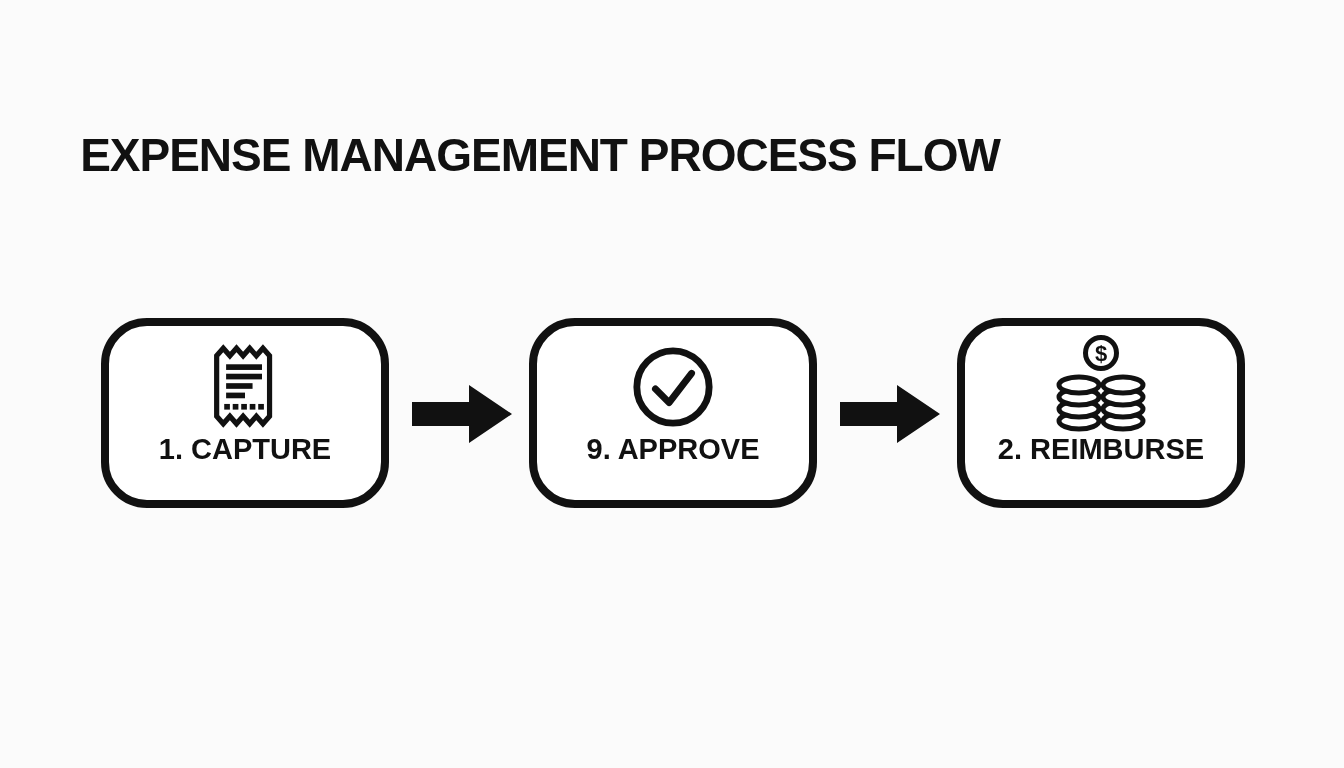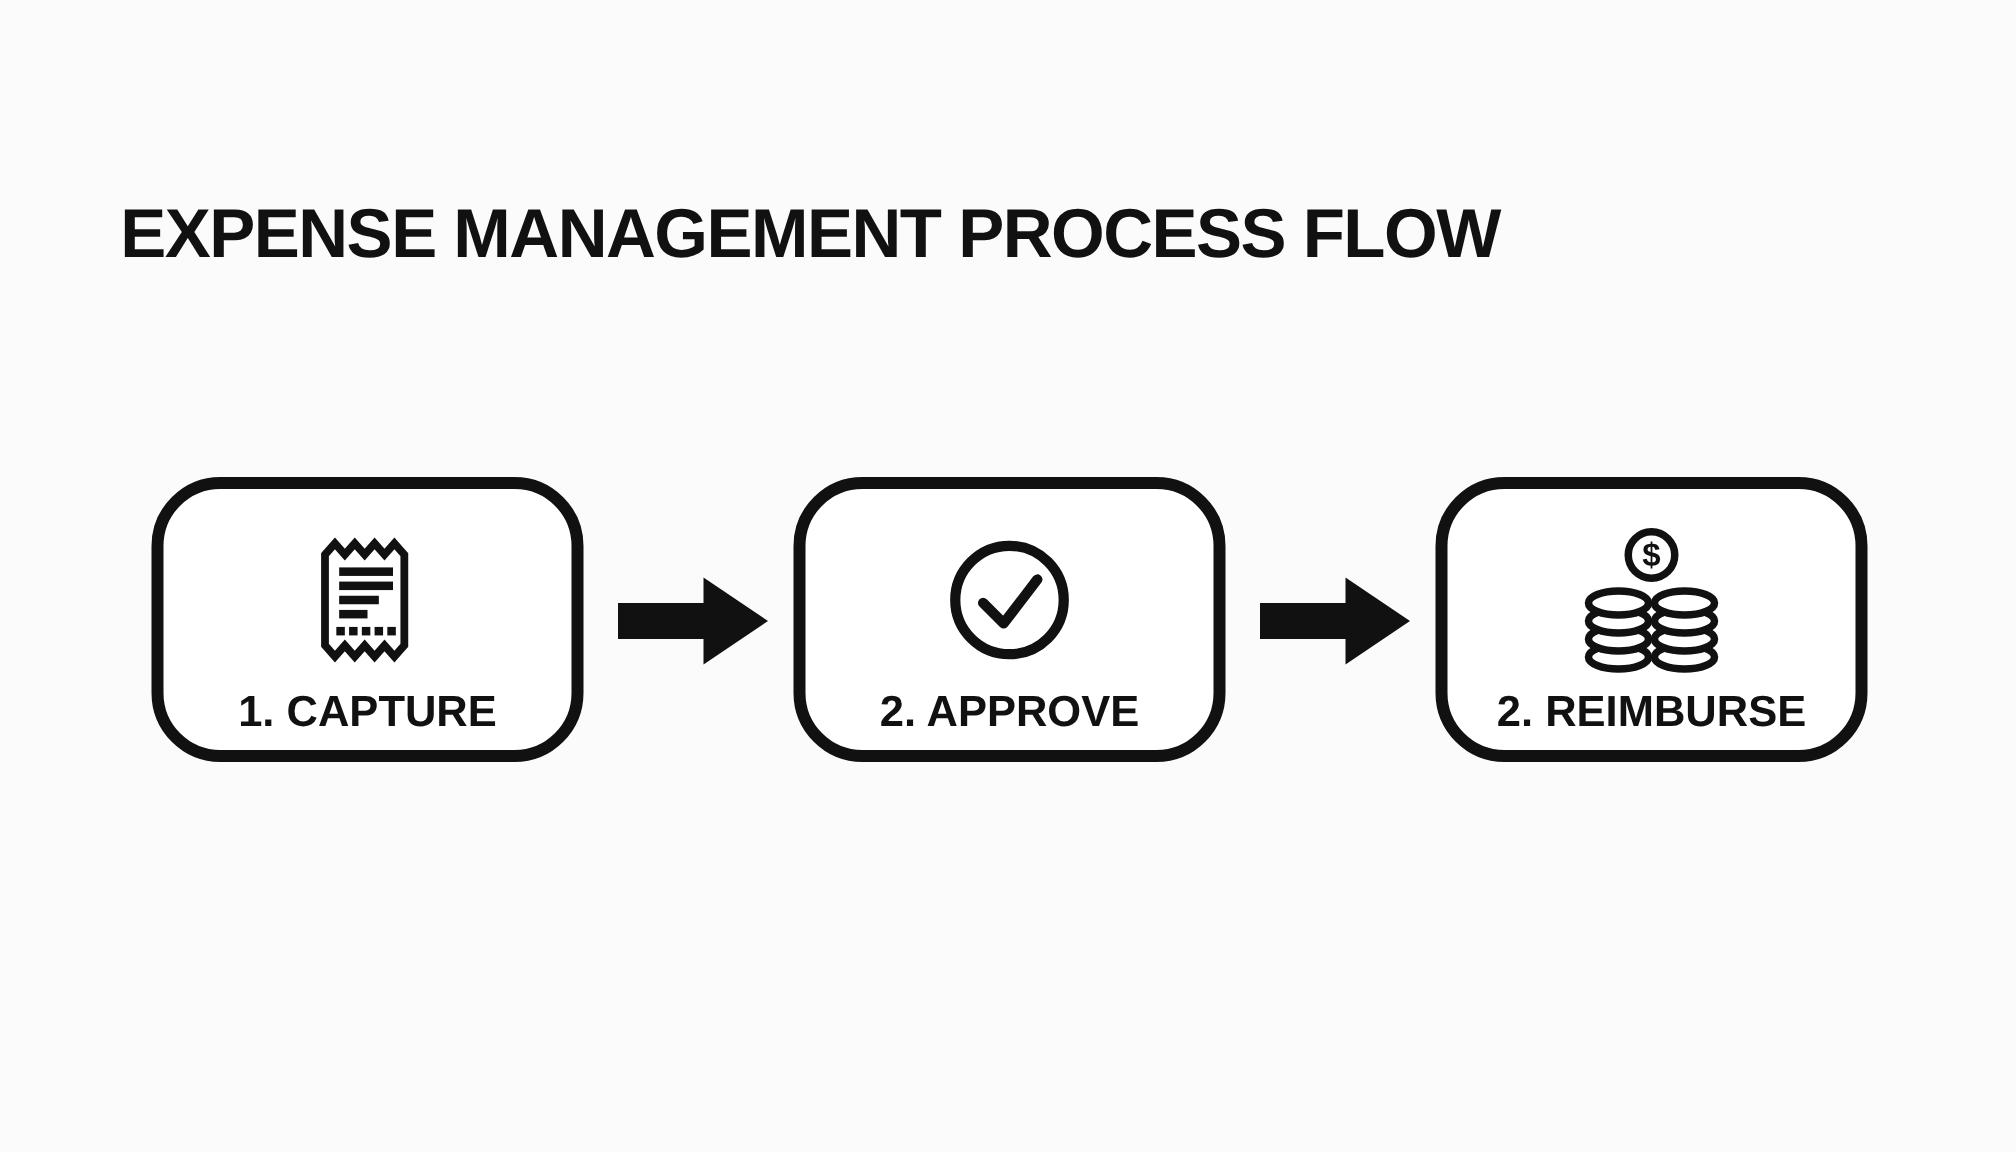--- a/index.html
+++ b/index.html
@@ -39,21 +39,21 @@
     flex:1;
     display:flex;
     align-items:center;
     justify-content:center;
     padding-top:14px;
   }
   .step-label{
     font-size:29px;
     font-weight:700;
     color:#111111;
-    margin-bottom:8px;
+    margin-bottom:34px;
     white-space:nowrap;
   }
   #box-1{left:101px;}
   #box-2{left:529px;}
   #box-3{left:957px;}
   .arrow{
     position:absolute;
     top:383px;
     width:100px;height:62px;
   }
@@ -97,21 +97,21 @@
     </svg>
   </div>
 
   <div class="step-box" id="box-2">
     <div class="icon-area">
       <svg width="86" height="86" viewBox="0 0 88 88" aria-hidden="true">
         <circle cx="44" cy="44" r="37" fill="#ffffff" stroke="#111111" stroke-width="7"></circle>
         <path d="M26,46 L40,60 L63,30" fill="none" stroke="#111111" stroke-width="7" stroke-linecap="round" stroke-linejoin="round"></path>
       </svg>
     </div>
-    <div class="step-label">2. APPROVE</div>
+    <div class="step-label">9. APPROVE</div>
   </div>
 
   <div class="arrow" id="arrow-2">
     <svg width="100" height="62" viewBox="0 0 100 62" aria-hidden="true">
       <polygon points="0,19 57,19 57,2 100,31 57,60 57,43 0,43" fill="#111111"></polygon>
     </svg>
   </div>
 
   <div class="step-box" id="box-3">
     <div class="icon-area">

